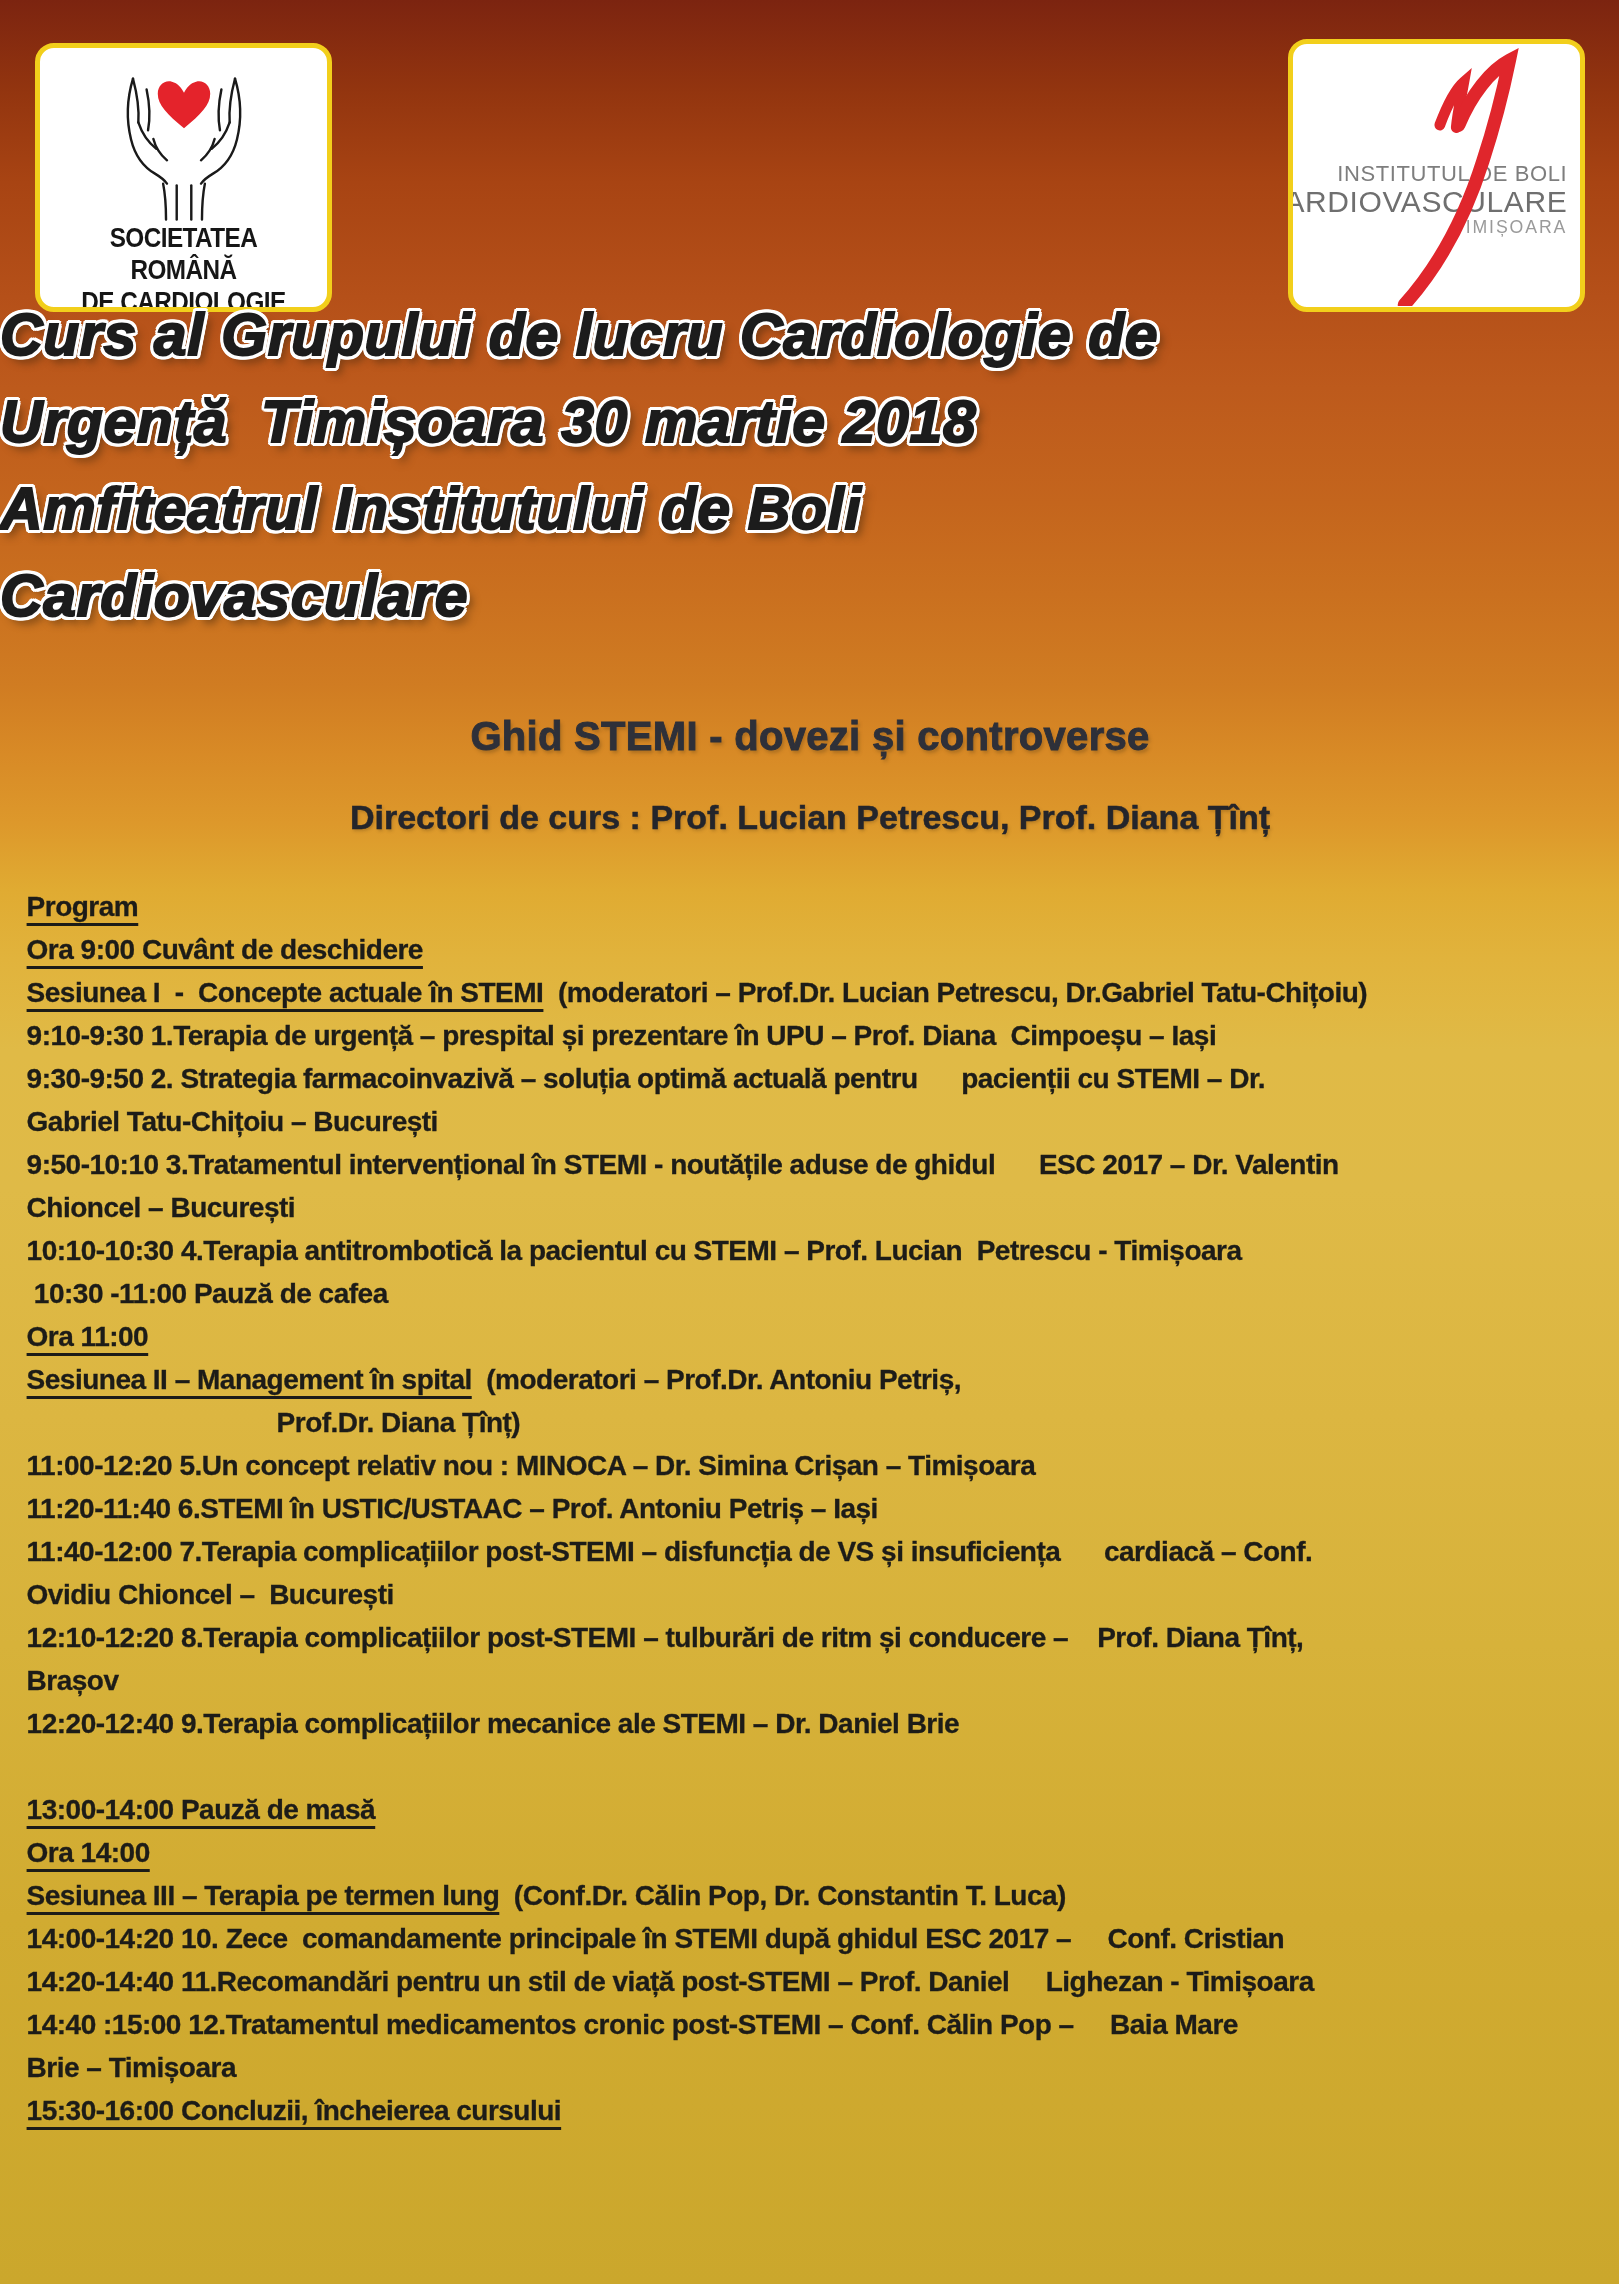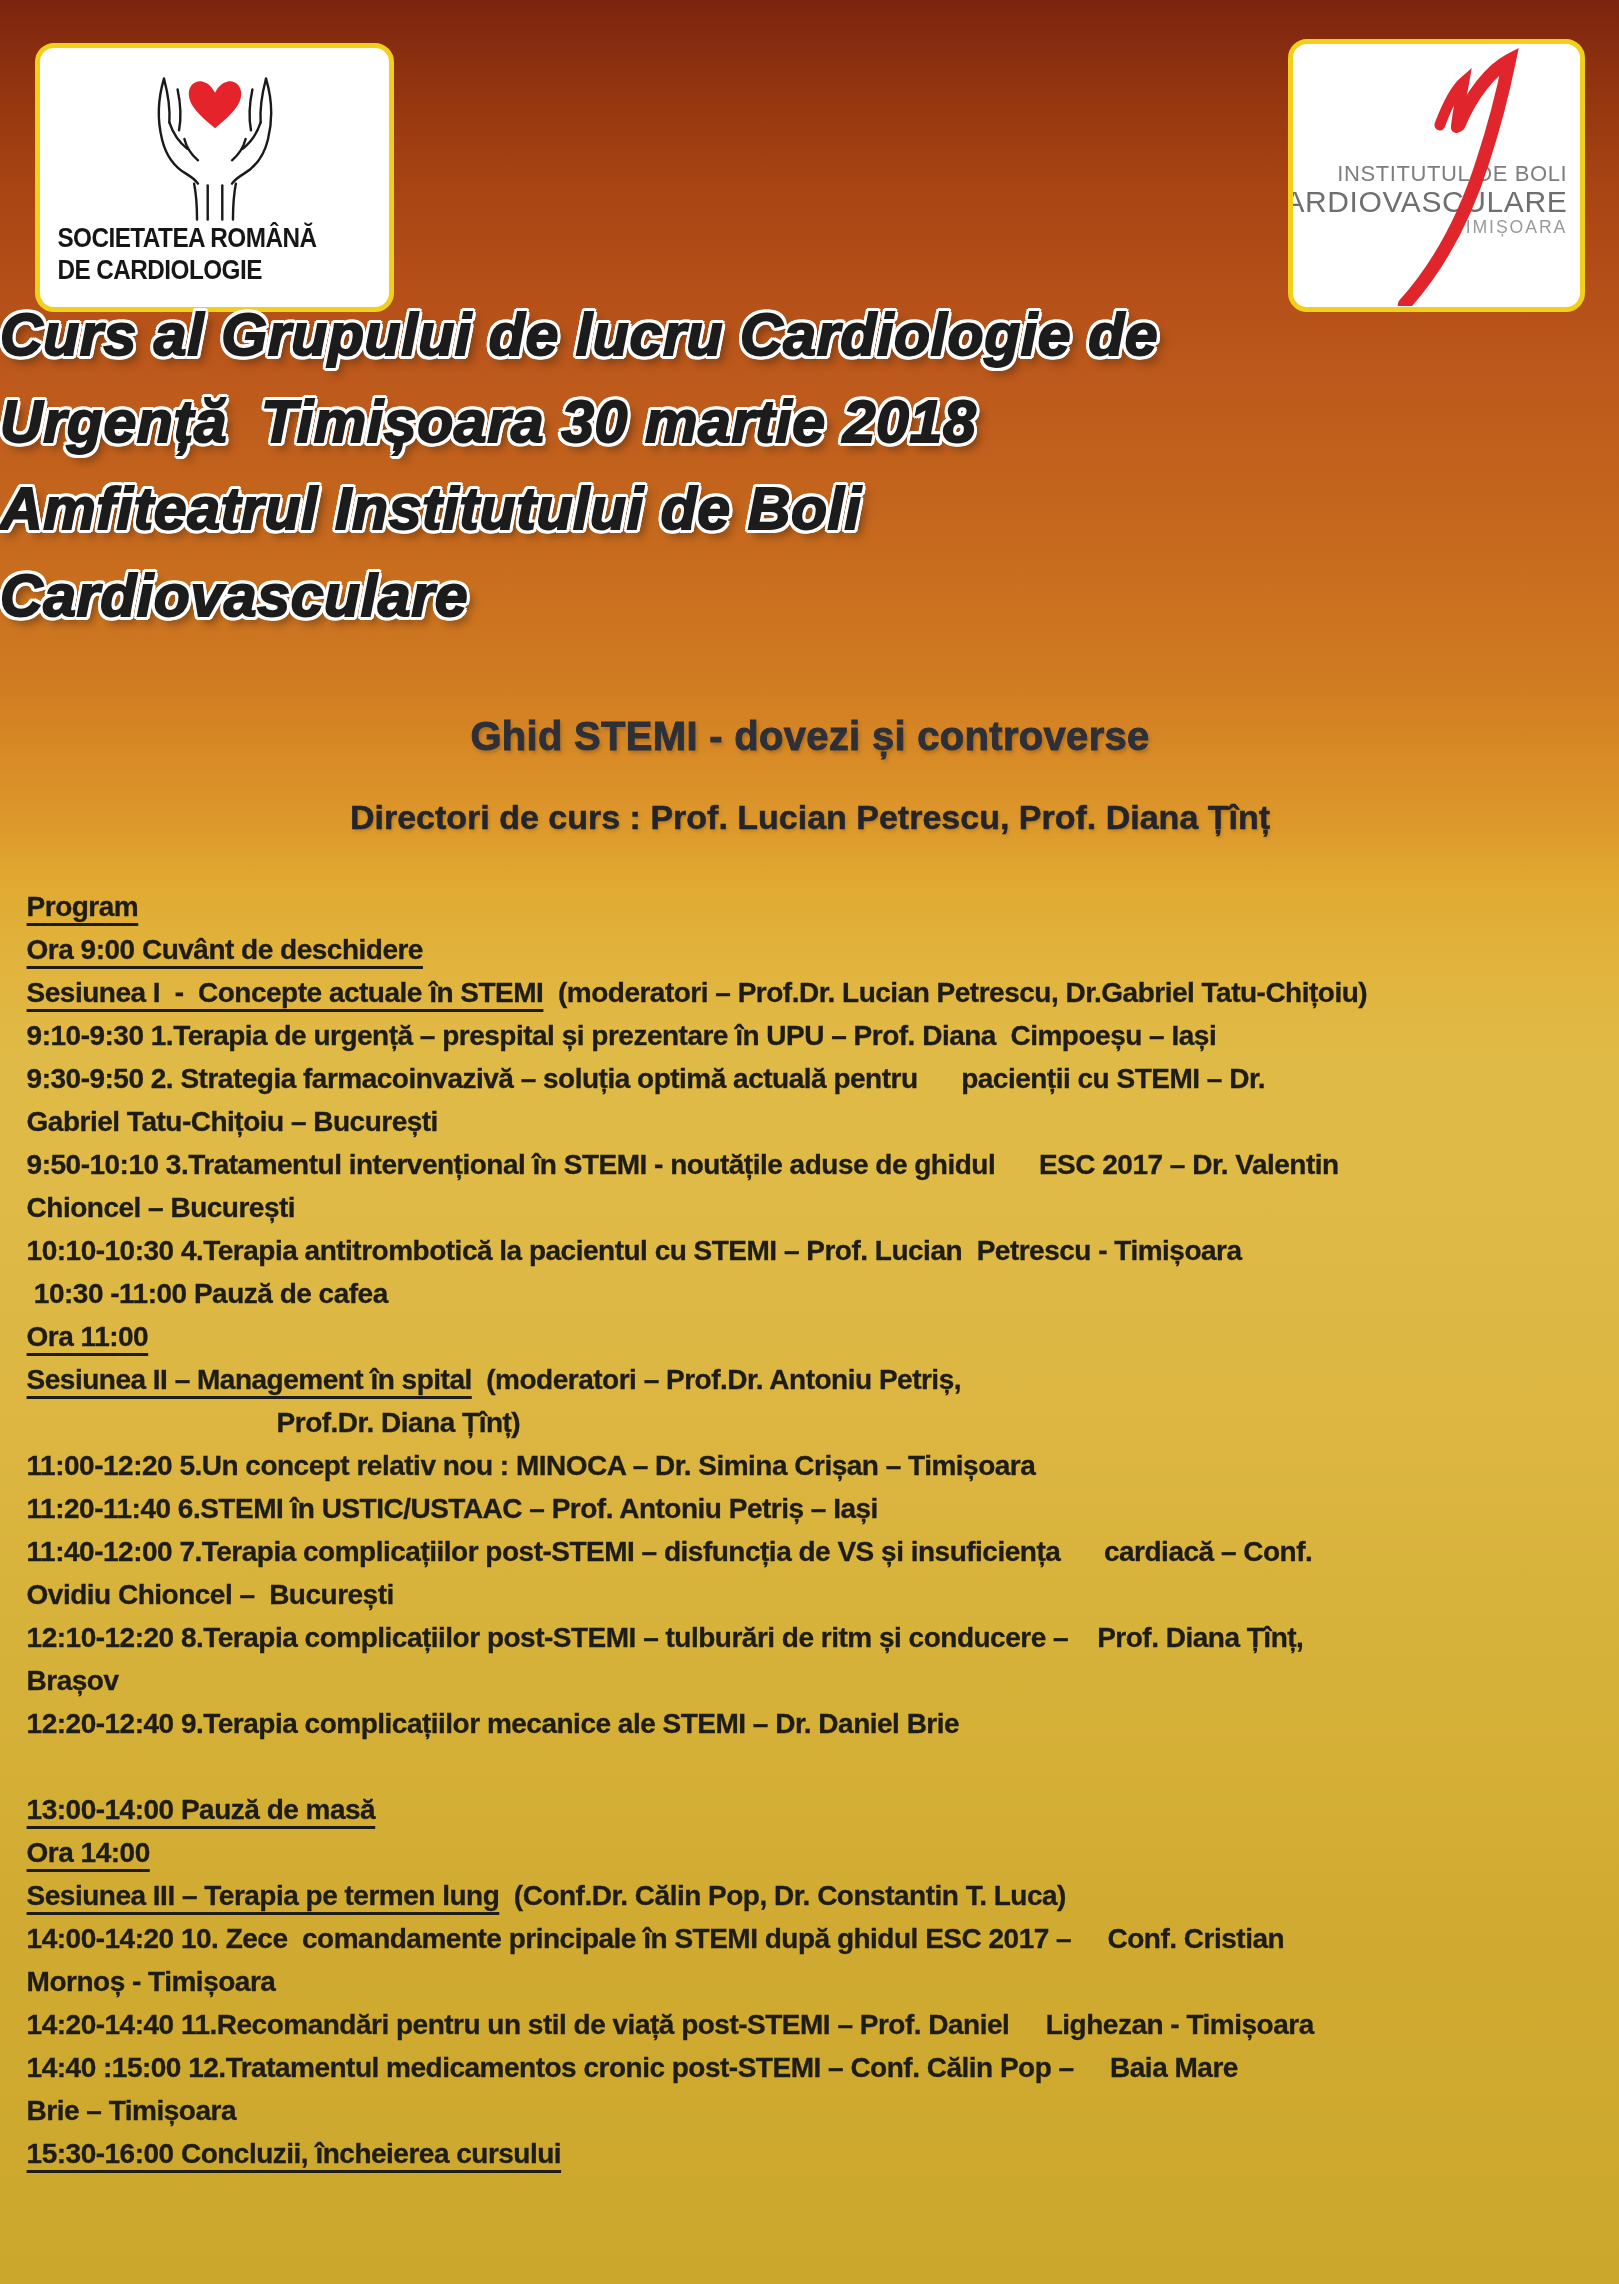--- a/index.html
+++ b/index.html
@@ -17,21 +17,21 @@
       var(--bg-top) 0%, #93350f 4%, var(--bg-rust) 8%, #b55019 13%, #bd5a1c 17%,
       var(--bg-orange) 22%, #ca701f 26%, #d07c22 30%, var(--bg-amber) 33%,
       #dd982b 36%, var(--bg-gold) 39%, #e1b33c 42%, var(--bg-yellow) 46%,
       #dfba47 52%, #dcb641 62%, #d7b23a 72%, #d1ab31 84%, var(--bg-bottom) 100%);
   }
   
   .logo-box{
     position:absolute;background:#fff;border:5.7px solid var(--logo-border);
     border-radius:19px;overflow:hidden;
   }
-  #logo-left{left:35px;top:43px;width:359px;height:269px;text-align:left}
+  #logo-left{left:35px;top:43px;width:297px;height:269px;text-align:center}
   #logo-left svg{display:block;margin:3.8px auto 0}
   .soc-text{font-weight:700;color:#161616;font-size:27px;line-height:32px;
     letter-spacing:-0.6px;transform:scaleX(.9);transform-origin:center}
   #logo-right{left:1288px;top:39px;width:297px;height:273px}
   #logo-right svg{position:absolute;left:0;top:0}
   .inst-text{position:absolute;right:12.7px;top:118px;text-align:right;color:var(--gray-logo);
     font-weight:400;line-height:1.08}
   .inst-l1{font-size:22px;letter-spacing:0.6px}
   .inst-l2{font-size:30px;letter-spacing:0.6px;color:#6f6f6f}
   .inst-l3{font-size:17.7px;letter-spacing:1.9px;color:#9a9a9a}
@@ -138,21 +138,20 @@
       <div class="program-line"><span>11:40-12:00 7.Terapia complicațiilor post-STEMI – disfuncția de VS și insuficiența      cardiacă – Conf.</span></div>
       <div class="program-line"><span>Ovidiu Chioncel –  București</span></div>
       <div class="program-line"><span>12:10-12:20 8.Terapia complicațiilor post-STEMI – tulburări de ritm și conducere –    Prof. Diana Țînț,</span></div>
       <div class="program-line"><span>Brașov</span></div>
       <div class="program-line"><span>12:20-12:40 9.Terapia complicațiilor mecanice ale STEMI – Dr. Daniel Brie</span></div>
       <div class="program-line">&nbsp;</div>
       <div class="program-line"><span class="u">13:00-14:00 Pauză de masă</span></div>
       <div class="program-line"><span class="u">Ora 14:00</span></div>
       <div class="program-line"><span class="u">Sesiunea III – Terapia pe termen lung</span><span>  (Conf.Dr. Călin Pop, Dr. Constantin T. Luca)</span></div>
       <div class="program-line"><span>14:00-14:20 10. Zece  comandamente principale în STEMI după ghidul ESC 2017 –     Conf. Cristian</span></div>
-      <div class="program-line"><span>Mornoș - Timișoara</span></div>
       <div class="program-line"><span>14:20-14:40 11.Recomandări pentru un stil de viață post-STEMI – Prof. Daniel     Lighezan - Timișoara</span></div>
       <div class="program-line"><span>14:40 :15:00 12.Tratamentul medicamentos cronic post-STEMI – Conf. Călin Pop –     Baia Mare</span></div>
       <div class="program-line"><span>Brie – Timișoara</span></div>
       <div class="program-line"><span class="u">15:30-16:00 Concluzii, încheierea cursului</span></div>
     </div>
 
 </div>
 
 
 </body></html>

